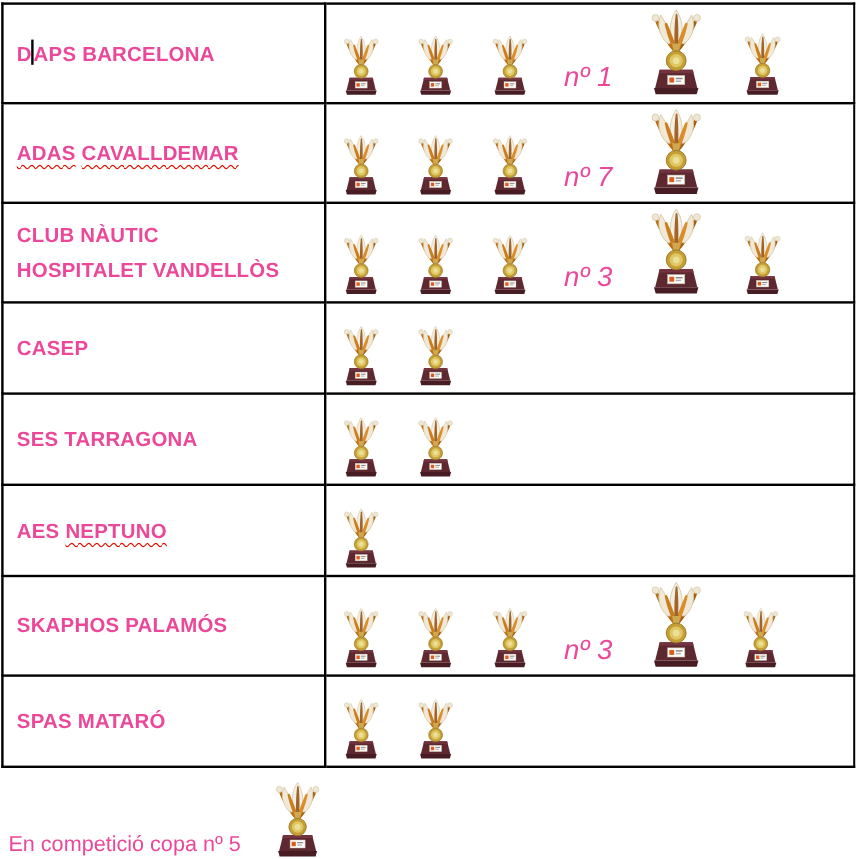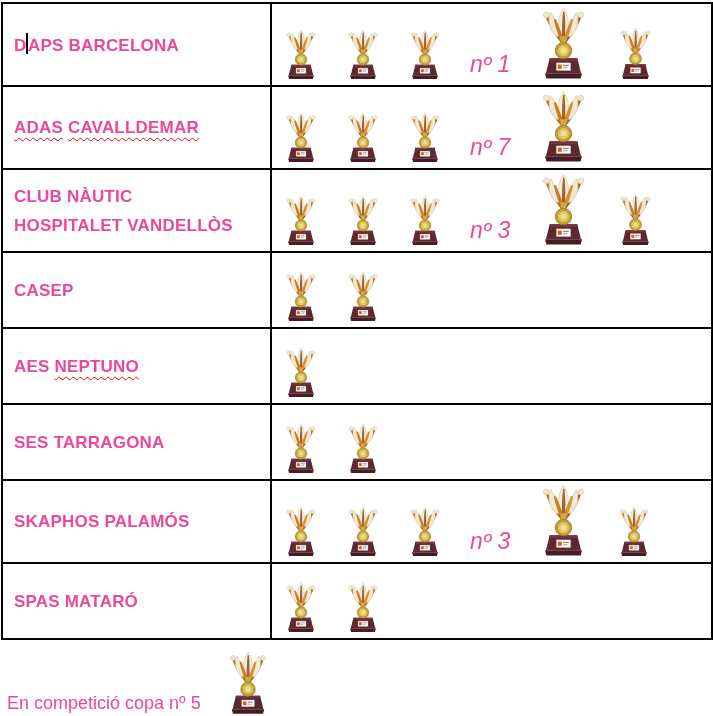--- a/index.html
+++ b/index.html
@@ -485,24 +485,49 @@
                   <circle cx="30" cy="49" r="8.7" fill="#c59f35" stroke="#96741d" stroke-width="0.8"></circle>
                   <circle cx="30" cy="49" r="5.8" fill="#dfc763"></circle>
                   <circle cx="30" cy="49" r="3" fill="#ecdf9a"></circle>
                 </svg>
               </span>
             </div>
           </td>
         </tr>
         <tr>
           <td class="club-cell">
-            <div class="club-line"><span>AES </span><span class="misspelled">NEPTUNO</span></div>
+            <div class="club-line"><span>SES TARRAGONA</span></div>
           </td>
           <td class="trophy-cell">
             <div class="trophy-row">
+              <span class="trophy small">
+                <svg viewBox="0 0 60 80" xmlns="http://www.w3.org/2000/svg" preserveAspectRatio="xMidYMax meet">
+                  <path d="M30 44 C23 36 15 25 11 13 C10.6 11.6 12.2 10.9 13.1 12 C19 21 26 31 31.5 40 Z" fill="#b96d12"></path>
+                  <path d="M30 44 C37 36 45 25 49 13 C49.4 11.6 47.8 10.9 46.9 12 C41 21 34 31 28.5 40 Z" fill="#a35f0e"></path>
+                  <path d="M30 4.5 C25 12 23.2 22 26.3 31.5 L33.7 31.5 C36.8 22 35 12 30 4.5 Z" fill="#f4eee0" stroke="#d6c9a9" stroke-width="0.8"></path>
+                  <path d="M16.5 9 C13 17.5 15 27.5 22 33.5 C25.5 35.2 27.2 32.6 26.2 28.8 C23.2 21.5 20.2 14.5 16.5 9 Z" fill="#f1e9d6" stroke="#d6c9a9" stroke-width="0.8"></path>
+                  <path d="M43.5 9 C47 17.5 45 27.5 38 33.5 C34.5 35.2 32.8 32.6 33.8 28.8 C36.8 21.5 39.8 14.5 43.5 9 Z" fill="#f1e9d6" stroke="#d6c9a9" stroke-width="0.8"></path>
+                  <path d="M30 45 C26 37 22 27 20 17 C19.8 15.6 21.5 15.2 22.2 16.4 C25.5 24 28.8 33 31.8 41.5 Z" fill="#cb7d1d"></path>
+                  <path d="M30 45 C34 37 38 27 40 17 C40.2 15.6 38.5 15.2 37.8 16.4 C34.5 24 31.2 33 28.2 41.5 Z" fill="#d98e2b"></path>
+                  <path d="M29.2 43 C28 33 28.2 20 29.5 9 C29.7 7.6 30.9 7.6 31.1 9 C32.2 20 32.2 33 30.8 43 Z" fill="#8f4c0c" opacity="0.85"></path>
+                  <circle cx="11.8" cy="11.5" r="3" fill="#efe7d4" stroke="#d6c9a9" stroke-width="0.7"></circle>
+                  <circle cx="48.2" cy="11.5" r="3" fill="#efe7d4" stroke="#d6c9a9" stroke-width="0.7"></circle>
+                  <path d="M26.5 34 L33.5 34 L31.5 45 L28.5 45 Z" fill="#cfa952"></path>
+                  <path d="M10.5 73 L49.5 73 L48 78.5 L12 78.5 Z" fill="#471c23"></path>
+                  <path d="M15.5 57 L44.5 57 L48.5 73 L11.5 73 Z" fill="#5d2830"></path>
+                  <path d="M15.5 57 L44.5 57 L45.3 60 L14.7 60 Z" fill="#73343f"></path>
+                  <rect x="22.5" y="62" width="15" height="8" fill="#fcfcfa" stroke="#c9bca6" stroke-width="0.5"></rect>
+                  <rect x="24" y="63.8" width="4.2" height="4.4" fill="#e05a1a"></rect>
+                  <rect x="29.6" y="64" width="6" height="1.3" fill="#8a8a8a"></rect>
+                  <rect x="29.6" y="66.4" width="4.6" height="1.3" fill="#b0b0b0"></rect>
+                  <circle cx="30" cy="49" r="8.7" fill="#c59f35" stroke="#96741d" stroke-width="0.8"></circle>
+                  <circle cx="30" cy="49" r="5.8" fill="#dfc763"></circle>
+                  <circle cx="30" cy="49" r="3" fill="#ecdf9a"></circle>
+                </svg>
+              </span>
               <span class="trophy small">
                 <svg viewBox="0 0 60 80" xmlns="http://www.w3.org/2000/svg" preserveAspectRatio="xMidYMax meet">
                   <path d="M30 44 C23 36 15 25 11 13 C10.6 11.6 12.2 10.9 13.1 12 C19 21 26 31 31.5 40 Z" fill="#b96d12"></path>
                   <path d="M30 44 C37 36 45 25 49 13 C49.4 11.6 47.8 10.9 46.9 12 C41 21 34 31 28.5 40 Z" fill="#a35f0e"></path>
                   <path d="M30 4.5 C25 12 23.2 22 26.3 31.5 L33.7 31.5 C36.8 22 35 12 30 4.5 Z" fill="#f4eee0" stroke="#d6c9a9" stroke-width="0.8"></path>
                   <path d="M16.5 9 C13 17.5 15 27.5 22 33.5 C25.5 35.2 27.2 32.6 26.2 28.8 C23.2 21.5 20.2 14.5 16.5 9 Z" fill="#f1e9d6" stroke="#d6c9a9" stroke-width="0.8"></path>
                   <path d="M43.5 9 C47 17.5 45 27.5 38 33.5 C34.5 35.2 32.8 32.6 33.8 28.8 C36.8 21.5 39.8 14.5 43.5 9 Z" fill="#f1e9d6" stroke="#d6c9a9" stroke-width="0.8"></path>
                   <path d="M30 45 C26 37 22 27 20 17 C19.8 15.6 21.5 15.2 22.2 16.4 C25.5 24 28.8 33 31.8 41.5 Z" fill="#cb7d1d"></path>
                   <path d="M30 45 C34 37 38 27 40 17 C40.2 15.6 38.5 15.2 37.8 16.4 C34.5 24 31.2 33 28.2 41.5 Z" fill="#d98e2b"></path>
                   <path d="M29.2 43 C28 33 28.2 20 29.5 9 C29.7 7.6 30.9 7.6 31.1 9 C32.2 20 32.2 33 30.8 43 Z" fill="#8f4c0c" opacity="0.85"></path>
@@ -519,49 +544,24 @@
                   <circle cx="30" cy="49" r="8.7" fill="#c59f35" stroke="#96741d" stroke-width="0.8"></circle>
                   <circle cx="30" cy="49" r="5.8" fill="#dfc763"></circle>
                   <circle cx="30" cy="49" r="3" fill="#ecdf9a"></circle>
                 </svg>
               </span>
             </div>
           </td>
         </tr>
         <tr>
           <td class="club-cell">
-            <div class="club-line"><span>SES TARRAGONA</span></div>
+            <div class="club-line"><span>AES </span><span class="misspelled">NEPTUNO</span></div>
           </td>
           <td class="trophy-cell">
             <div class="trophy-row">
-              <span class="trophy small">
-                <svg viewBox="0 0 60 80" xmlns="http://www.w3.org/2000/svg" preserveAspectRatio="xMidYMax meet">
-                  <path d="M30 44 C23 36 15 25 11 13 C10.6 11.6 12.2 10.9 13.1 12 C19 21 26 31 31.5 40 Z" fill="#b96d12"></path>
-                  <path d="M30 44 C37 36 45 25 49 13 C49.4 11.6 47.8 10.9 46.9 12 C41 21 34 31 28.5 40 Z" fill="#a35f0e"></path>
-                  <path d="M30 4.5 C25 12 23.2 22 26.3 31.5 L33.7 31.5 C36.8 22 35 12 30 4.5 Z" fill="#f4eee0" stroke="#d6c9a9" stroke-width="0.8"></path>
-                  <path d="M16.5 9 C13 17.5 15 27.5 22 33.5 C25.5 35.2 27.2 32.6 26.2 28.8 C23.2 21.5 20.2 14.5 16.5 9 Z" fill="#f1e9d6" stroke="#d6c9a9" stroke-width="0.8"></path>
-                  <path d="M43.5 9 C47 17.5 45 27.5 38 33.5 C34.5 35.2 32.8 32.6 33.8 28.8 C36.8 21.5 39.8 14.5 43.5 9 Z" fill="#f1e9d6" stroke="#d6c9a9" stroke-width="0.8"></path>
-                  <path d="M30 45 C26 37 22 27 20 17 C19.8 15.6 21.5 15.2 22.2 16.4 C25.5 24 28.8 33 31.8 41.5 Z" fill="#cb7d1d"></path>
-                  <path d="M30 45 C34 37 38 27 40 17 C40.2 15.6 38.5 15.2 37.8 16.4 C34.5 24 31.2 33 28.2 41.5 Z" fill="#d98e2b"></path>
-                  <path d="M29.2 43 C28 33 28.2 20 29.5 9 C29.7 7.6 30.9 7.6 31.1 9 C32.2 20 32.2 33 30.8 43 Z" fill="#8f4c0c" opacity="0.85"></path>
-                  <circle cx="11.8" cy="11.5" r="3" fill="#efe7d4" stroke="#d6c9a9" stroke-width="0.7"></circle>
-                  <circle cx="48.2" cy="11.5" r="3" fill="#efe7d4" stroke="#d6c9a9" stroke-width="0.7"></circle>
-                  <path d="M26.5 34 L33.5 34 L31.5 45 L28.5 45 Z" fill="#cfa952"></path>
-                  <path d="M10.5 73 L49.5 73 L48 78.5 L12 78.5 Z" fill="#471c23"></path>
-                  <path d="M15.5 57 L44.5 57 L48.5 73 L11.5 73 Z" fill="#5d2830"></path>
-                  <path d="M15.5 57 L44.5 57 L45.3 60 L14.7 60 Z" fill="#73343f"></path>
-                  <rect x="22.5" y="62" width="15" height="8" fill="#fcfcfa" stroke="#c9bca6" stroke-width="0.5"></rect>
-                  <rect x="24" y="63.8" width="4.2" height="4.4" fill="#e05a1a"></rect>
-                  <rect x="29.6" y="64" width="6" height="1.3" fill="#8a8a8a"></rect>
-                  <rect x="29.6" y="66.4" width="4.6" height="1.3" fill="#b0b0b0"></rect>
-                  <circle cx="30" cy="49" r="8.7" fill="#c59f35" stroke="#96741d" stroke-width="0.8"></circle>
-                  <circle cx="30" cy="49" r="5.8" fill="#dfc763"></circle>
-                  <circle cx="30" cy="49" r="3" fill="#ecdf9a"></circle>
-                </svg>
-              </span>
               <span class="trophy small">
                 <svg viewBox="0 0 60 80" xmlns="http://www.w3.org/2000/svg" preserveAspectRatio="xMidYMax meet">
                   <path d="M30 44 C23 36 15 25 11 13 C10.6 11.6 12.2 10.9 13.1 12 C19 21 26 31 31.5 40 Z" fill="#b96d12"></path>
                   <path d="M30 44 C37 36 45 25 49 13 C49.4 11.6 47.8 10.9 46.9 12 C41 21 34 31 28.5 40 Z" fill="#a35f0e"></path>
                   <path d="M30 4.5 C25 12 23.2 22 26.3 31.5 L33.7 31.5 C36.8 22 35 12 30 4.5 Z" fill="#f4eee0" stroke="#d6c9a9" stroke-width="0.8"></path>
                   <path d="M16.5 9 C13 17.5 15 27.5 22 33.5 C25.5 35.2 27.2 32.6 26.2 28.8 C23.2 21.5 20.2 14.5 16.5 9 Z" fill="#f1e9d6" stroke="#d6c9a9" stroke-width="0.8"></path>
                   <path d="M43.5 9 C47 17.5 45 27.5 38 33.5 C34.5 35.2 32.8 32.6 33.8 28.8 C36.8 21.5 39.8 14.5 43.5 9 Z" fill="#f1e9d6" stroke="#d6c9a9" stroke-width="0.8"></path>
                   <path d="M30 45 C26 37 22 27 20 17 C19.8 15.6 21.5 15.2 22.2 16.4 C25.5 24 28.8 33 31.8 41.5 Z" fill="#cb7d1d"></path>
                   <path d="M30 45 C34 37 38 27 40 17 C40.2 15.6 38.5 15.2 37.8 16.4 C34.5 24 31.2 33 28.2 41.5 Z" fill="#d98e2b"></path>
                   <path d="M29.2 43 C28 33 28.2 20 29.5 9 C29.7 7.6 30.9 7.6 31.1 9 C32.2 20 32.2 33 30.8 43 Z" fill="#8f4c0c" opacity="0.85"></path>

